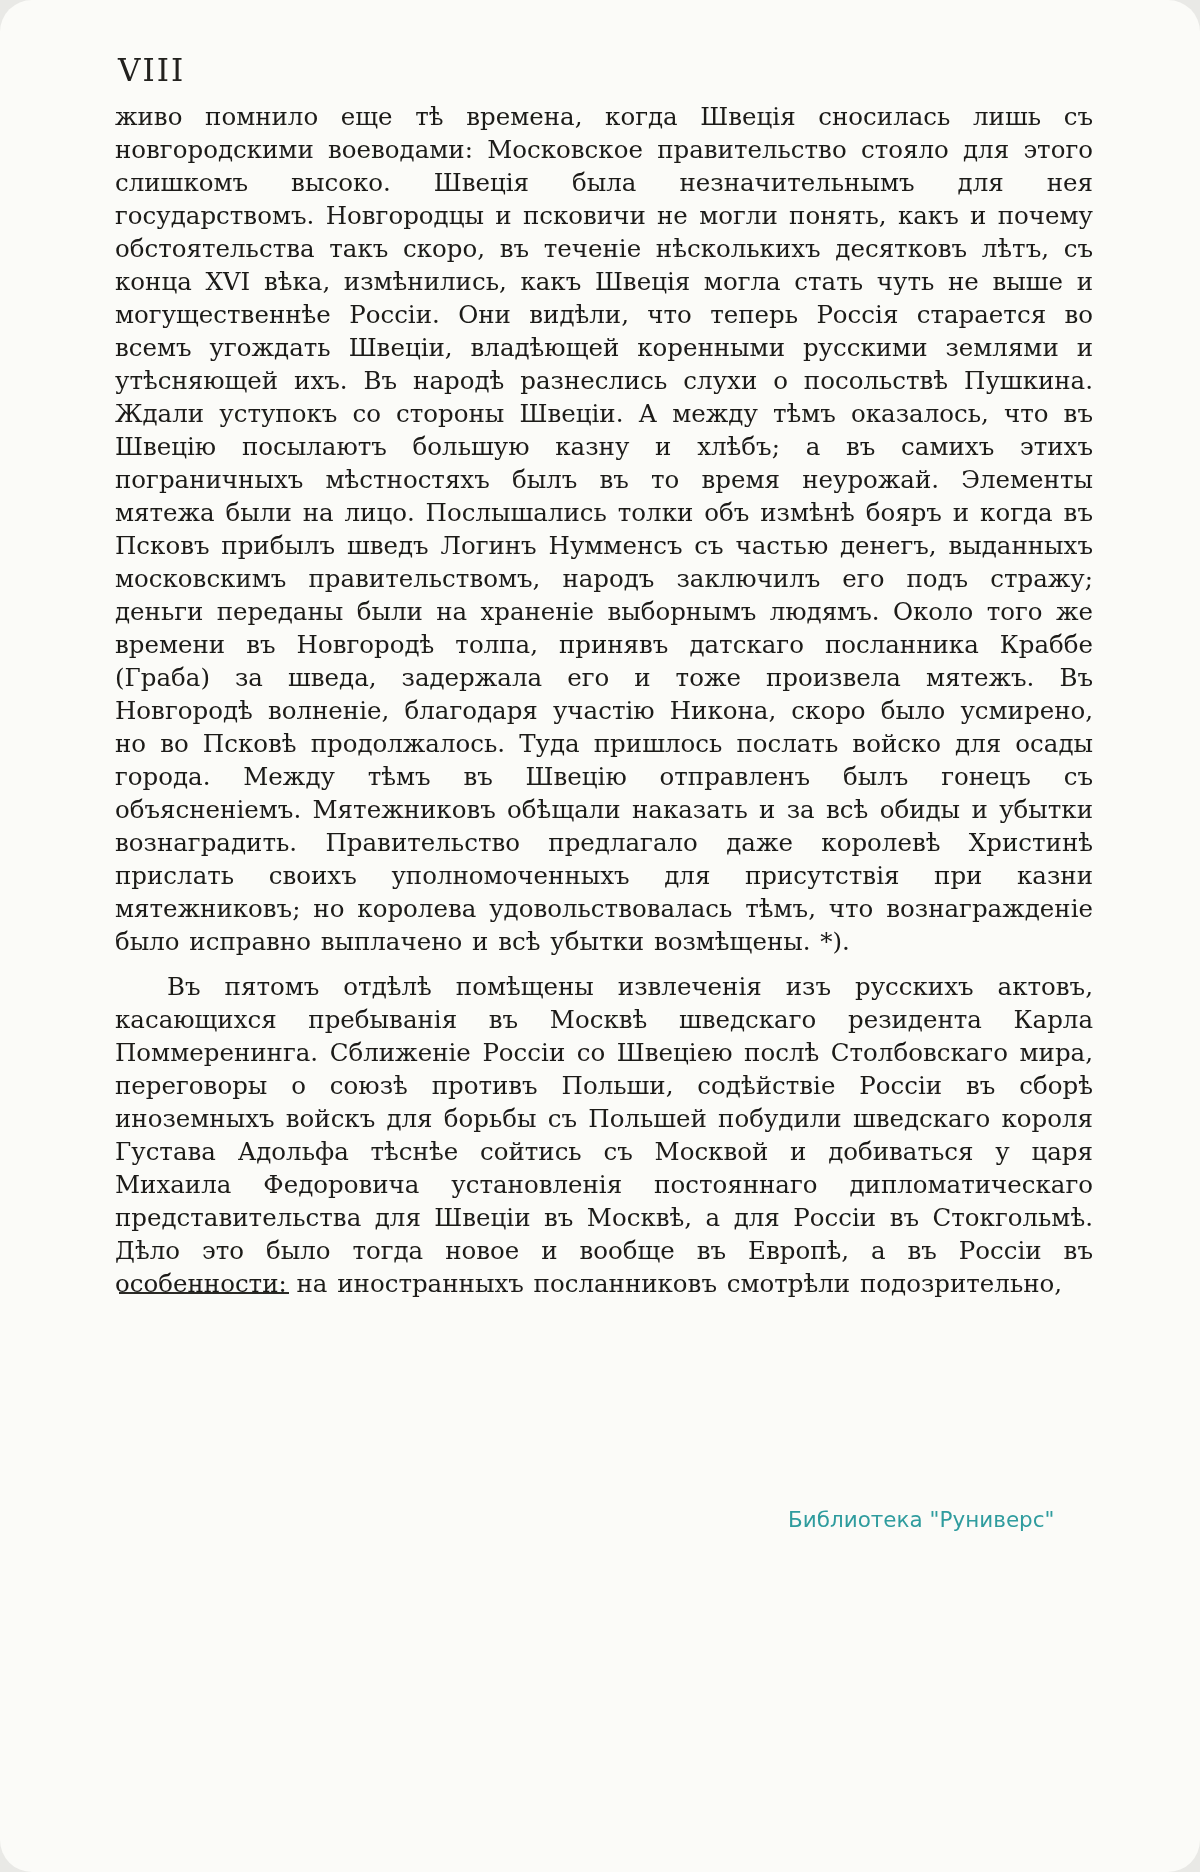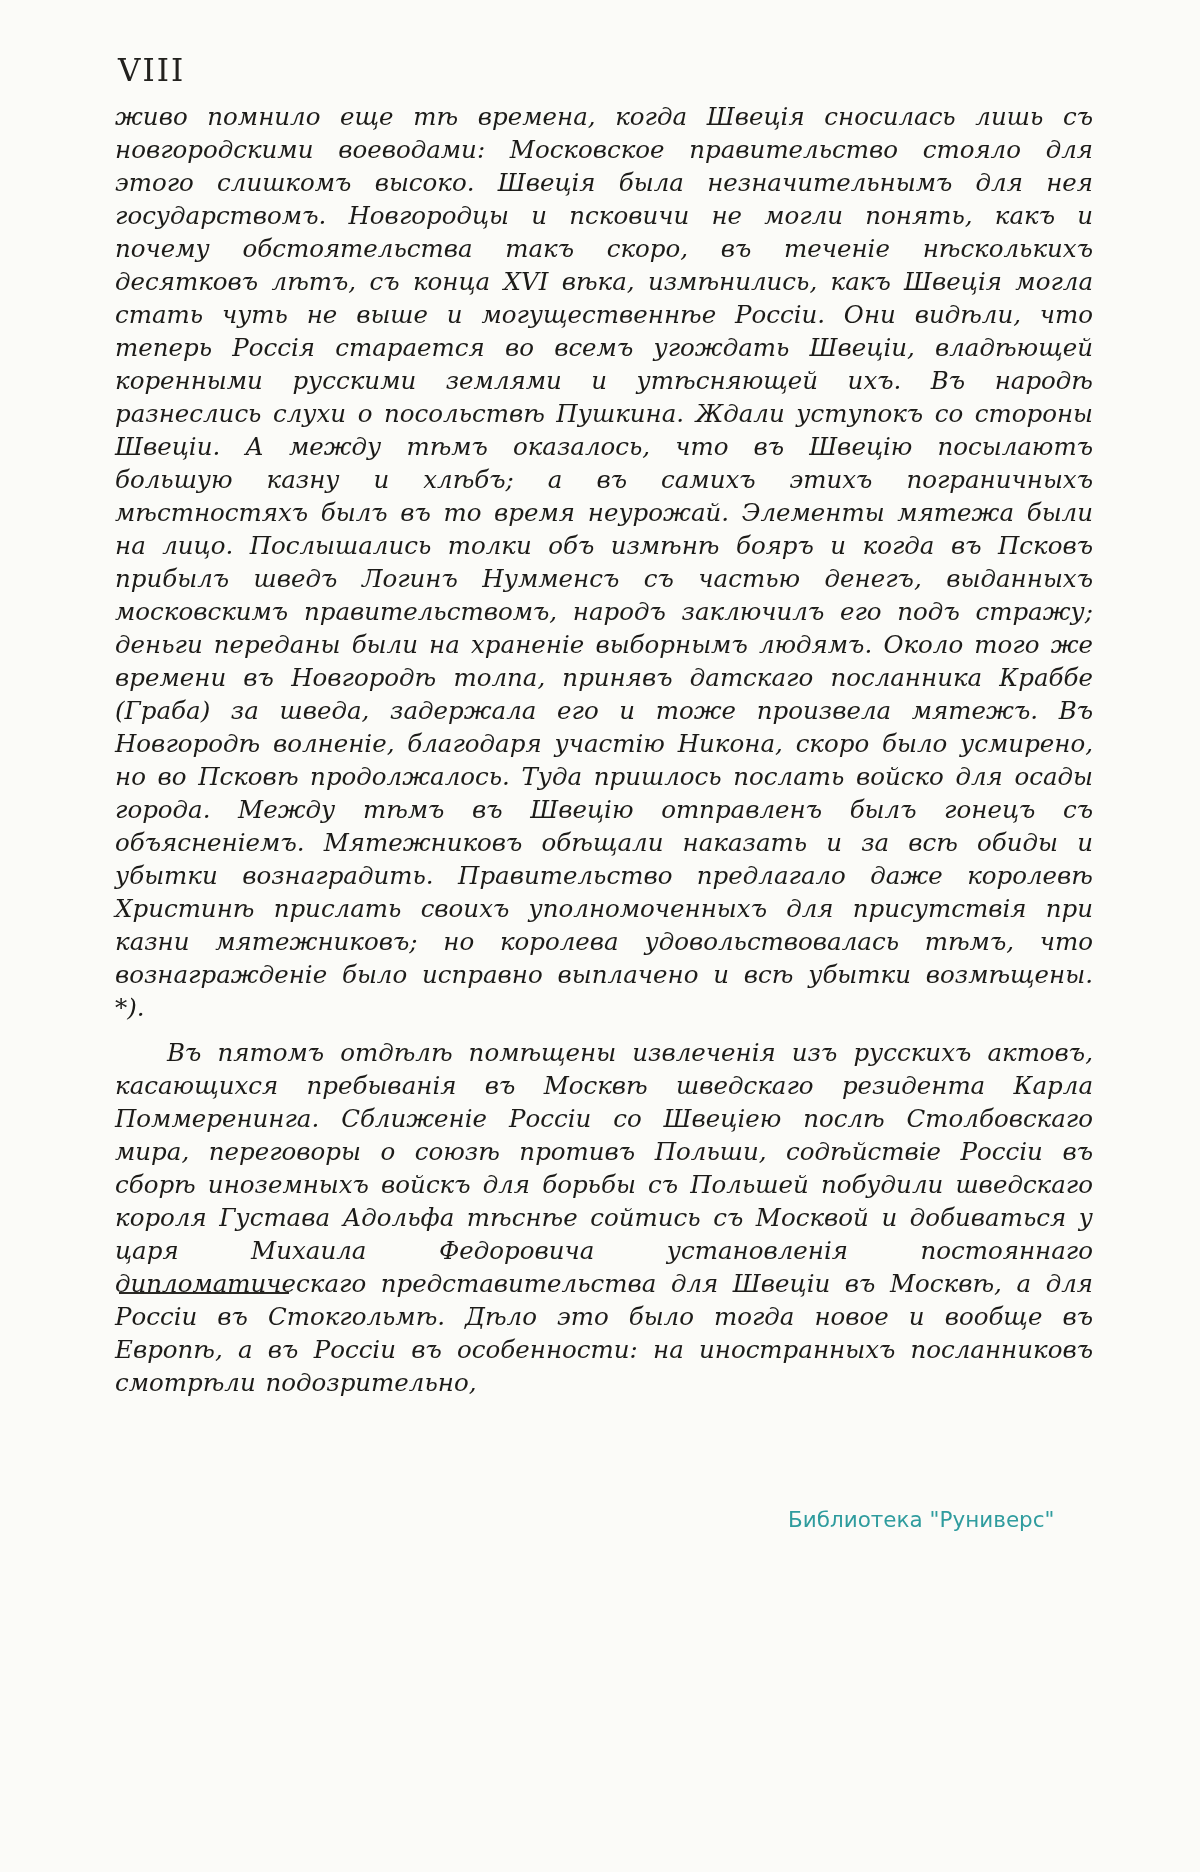--- a/index.html
+++ b/index.html
@@ -6,39 +6,39 @@
   html, body { background: #e9e9e6; }
   .page {
     position: relative;
     width: 1200px;
     height: 1872px;
     margin: 0 auto;
     background: #fbfbf8;
     overflow: hidden;
     font-family: "DejaVu Serif", "Liberation Serif", serif;
     color: #1c1b18;
+    border-radius: 32px;
   }
   .page-number {
     position: absolute;
     top: 52px;
     left: 118px;
     font-size: 31px;
     letter-spacing: 2px;
     color: #22211e;
   }
   .body-text {
     position: absolute;
     top: 100px;
     left: 115px;
     width: 978px;
     font-size: 24.5px;
     line-height: 33px;
     text-align: justify;
     word-spacing: 2px;
-    font-style: italic;
   }
   .para-first {
     margin-bottom: 12px;
   }
   .para-indented {
     text-indent: 52px;
   }
   .footnote-block {
     position: absolute;
     top: 1292px;

